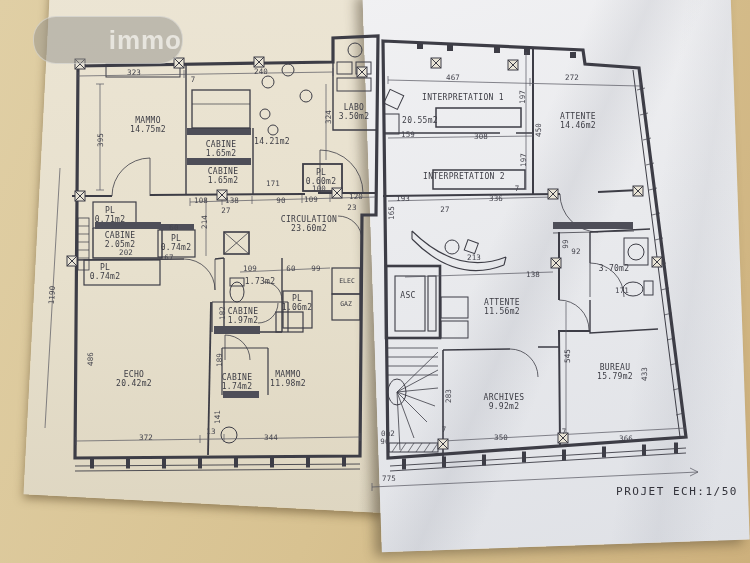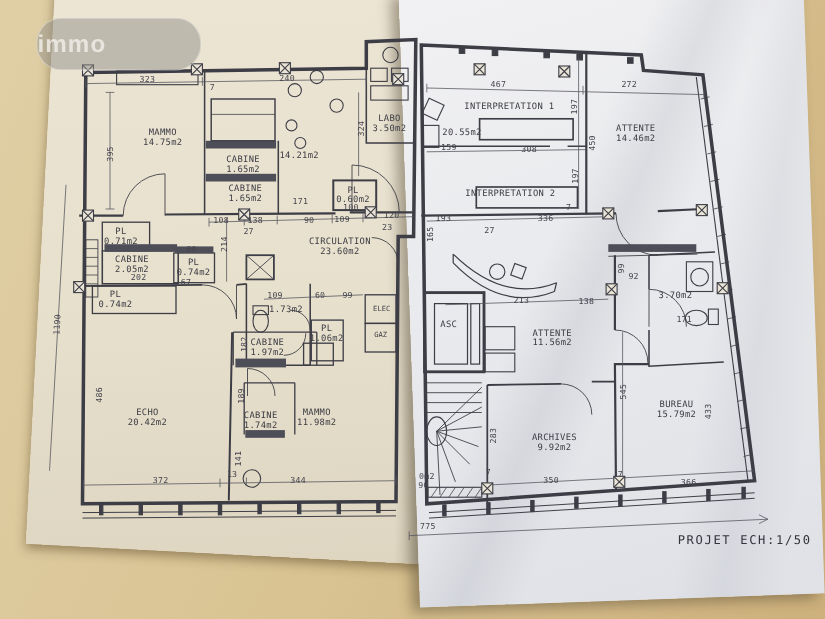--- a/index.html
+++ b/index.html
@@ -22,22 +22,22 @@
   .labels{position:absolute;left:0;top:0;width:750px;height:563px;}
   .lab{position:absolute;transform:translate(-50%,-50%);white-space:nowrap;color:#3c3c44;}
   .rm{font-size:8px;line-height:9px;text-align:center;letter-spacing:.3px;}
   .rm span{display:block;}
   .dm{font-size:7.5px;letter-spacing:.2px;color:#45454e;}
   .vd{transform:translate(-50%,-50%) rotate(-90deg);}
   .u{font-size:6.5px;color:#3c3c44;}
   .scale{font-size:11px;letter-spacing:1.5px;color:#33333b;}
   .wm{position:absolute;left:33px;top:16px;width:148px;height:46px;border-radius:23px;
     background:rgba(146,143,137,.5);border:1px solid rgba(255,255,255,.4);
-    display:flex;align-items:center;justify-content:space-between;gap:5px;
-    font-family:"Liberation Sans",sans-serif;font-weight:bold;font-size:22px;}
+    display:flex;align-items:center;justify-content:flex-end;gap:5px;
+    font-family:"Liberation Sans",sans-serif;font-weight:bold;font-size:26px;}
   .wm .t1{color:rgba(238,236,230,.85);letter-spacing:1px;}
   .wm .t2{background:rgba(108,105,100,.92);color:#efe9da;border-radius:6px;padding:0 7px;line-height:33px;}
 </style>
 </head>
 <body>
 
 <div class="stage">
 
   <div class="sheet sheet-left">
       <div class="edge"></div>
@@ -350,21 +350,21 @@
       </div>
 
     <div class="lab dm" style="left:453px;top:77px">467</div>
     <div class="lab dm" style="left:572px;top:77px">272</div>
     <div class="lab dm" style="left:408px;top:134px">159</div>
     <div class="lab dm" style="left:481px;top:136px">308</div>
     <div class="lab dm" style="left:403px;top:198px">193</div>
     <div class="lab dm" style="left:496px;top:198px">336</div>
     <div class="lab dm" style="left:445px;top:209px">27</div>
     <div class="lab dm" style="left:517px;top:188px">7</div>
-    <div class="lab dm" style="left:474px;top:273px">213</div>
+    <div class="lab dm" style="left:474px;top:257px">213</div>
     <div class="lab dm" style="left:533px;top:274px">138</div>
     <div class="lab dm" style="left:576px;top:251px">92</div>
     <div class="lab dm" style="left:622px;top:290px">171</div>
     <div class="lab dm" style="left:444px;top:429px">7</div>
     <div class="lab dm" style="left:501px;top:437px">350</div>
     <div class="lab dm" style="left:564px;top:431px">7</div>
     <div class="lab dm" style="left:626px;top:438px">366</div>
     <div class="lab dm" style="left:389px;top:478px">775</div>
     <div class="lab dm" style="left:385px;top:441px">90</div>
     <div class="lab dm" style="left:388px;top:433px">0m2</div>

